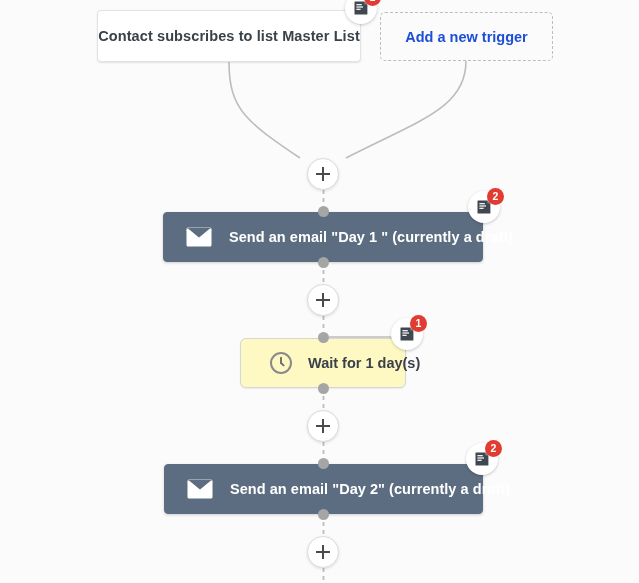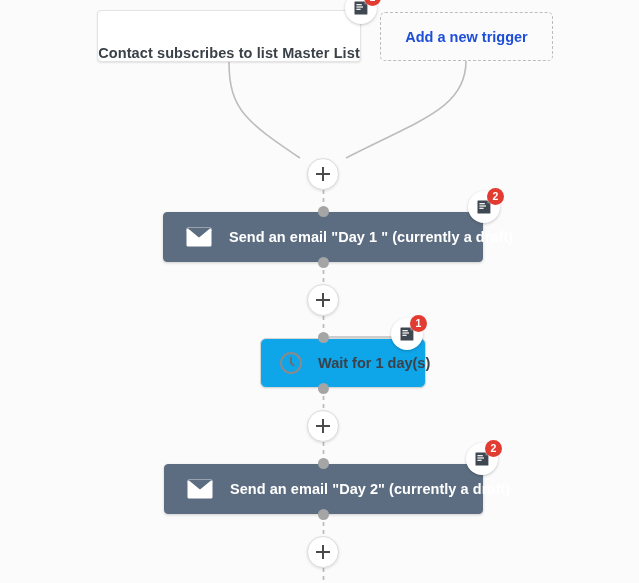--- a/index.html
+++ b/index.html
@@ -72,26 +72,25 @@
   .node-action .node-label {
     color: #ffffff;
     font-size: 14.5px;
     font-weight: bold;
     white-space: nowrap;
     margin-left: 17px;
     letter-spacing: .05px;
   }
 
   .node-wait {
-    background: #0ea5e9;
+    background: #fef9c3;
     border: 1px solid #d6d6d6;
     border-radius: 6px;
     box-shadow: 0 1px 2px rgba(0,0,0,.07);
-    padding-left: 18px;
-    margin-left: 20px;
+    padding-left: 28px;
   }
   .node-wait .node-label {
     color: #3b4148;
     font-size: 14.5px;
     font-weight: bold;
     white-space: nowrap;
     margin-left: 15px;
   }
 
   
@@ -170,21 +169,21 @@
     <line x1="323.5" y1="262" x2="323.5" y2="284" stroke="#bdbdbd" stroke-width="1.8" stroke-dasharray="4 4"></line>
     <line x1="323.5" y1="316" x2="323.5" y2="338" stroke="#bdbdbd" stroke-width="1.8" stroke-dasharray="4 4"></line>
     <line x1="323.5" y1="388" x2="323.5" y2="410" stroke="#bdbdbd" stroke-width="1.8" stroke-dasharray="4 4"></line>
     <line x1="323.5" y1="442" x2="323.5" y2="464" stroke="#bdbdbd" stroke-width="1.8" stroke-dasharray="4 4"></line>
     <line x1="323.5" y1="514" x2="323.5" y2="536" stroke="#bdbdbd" stroke-width="1.8" stroke-dasharray="4 4"></line>
     <line x1="323.5" y1="568" x2="323.5" y2="583" stroke="#bdbdbd" stroke-width="1.8" stroke-dasharray="4 4"></line>
 
     <line x1="329" y1="337" x2="396" y2="337" stroke="#bdbdbd" stroke-width="1.4"></line>
   </svg>
 
-  <div class="node node-trigger" style="left:97px; top:10px; width:264px; height:52px;align-items:flex-end;">
+  <div class="node node-trigger" style="left:97px; top:10px; width:264px; height:52px;">
     <span class="node-label">Contact subscribes to list Master List</span>
   </div>
 
   <div class="badge" style="left:345px; top:-8px;">
     <svg class="note-icon" viewBox="0 0 16 16" xmlns="http://www.w3.org/2000/svg">
       <path d="M2 1.6h9.4l3 3V14a.5.5 0 0 1-.5.5H2a.5.5 0 0 1-.5-.5V2.1a.5.5 0 0 1 .5-.5z" fill="#3f4750"></path>
       <rect x="3.4" y="4.1" width="5.4" height="1.2" fill="#ffffff"></rect>
       <rect x="3.4" y="6.4" width="6.6" height="1.2" fill="#ffffff"></rect>
       <rect x="3.4" y="8.7" width="4.2" height="1.2" fill="#ffffff"></rect>
       <path d="M11.4 1.6v3h3z" fill="#7b848e"></path>

